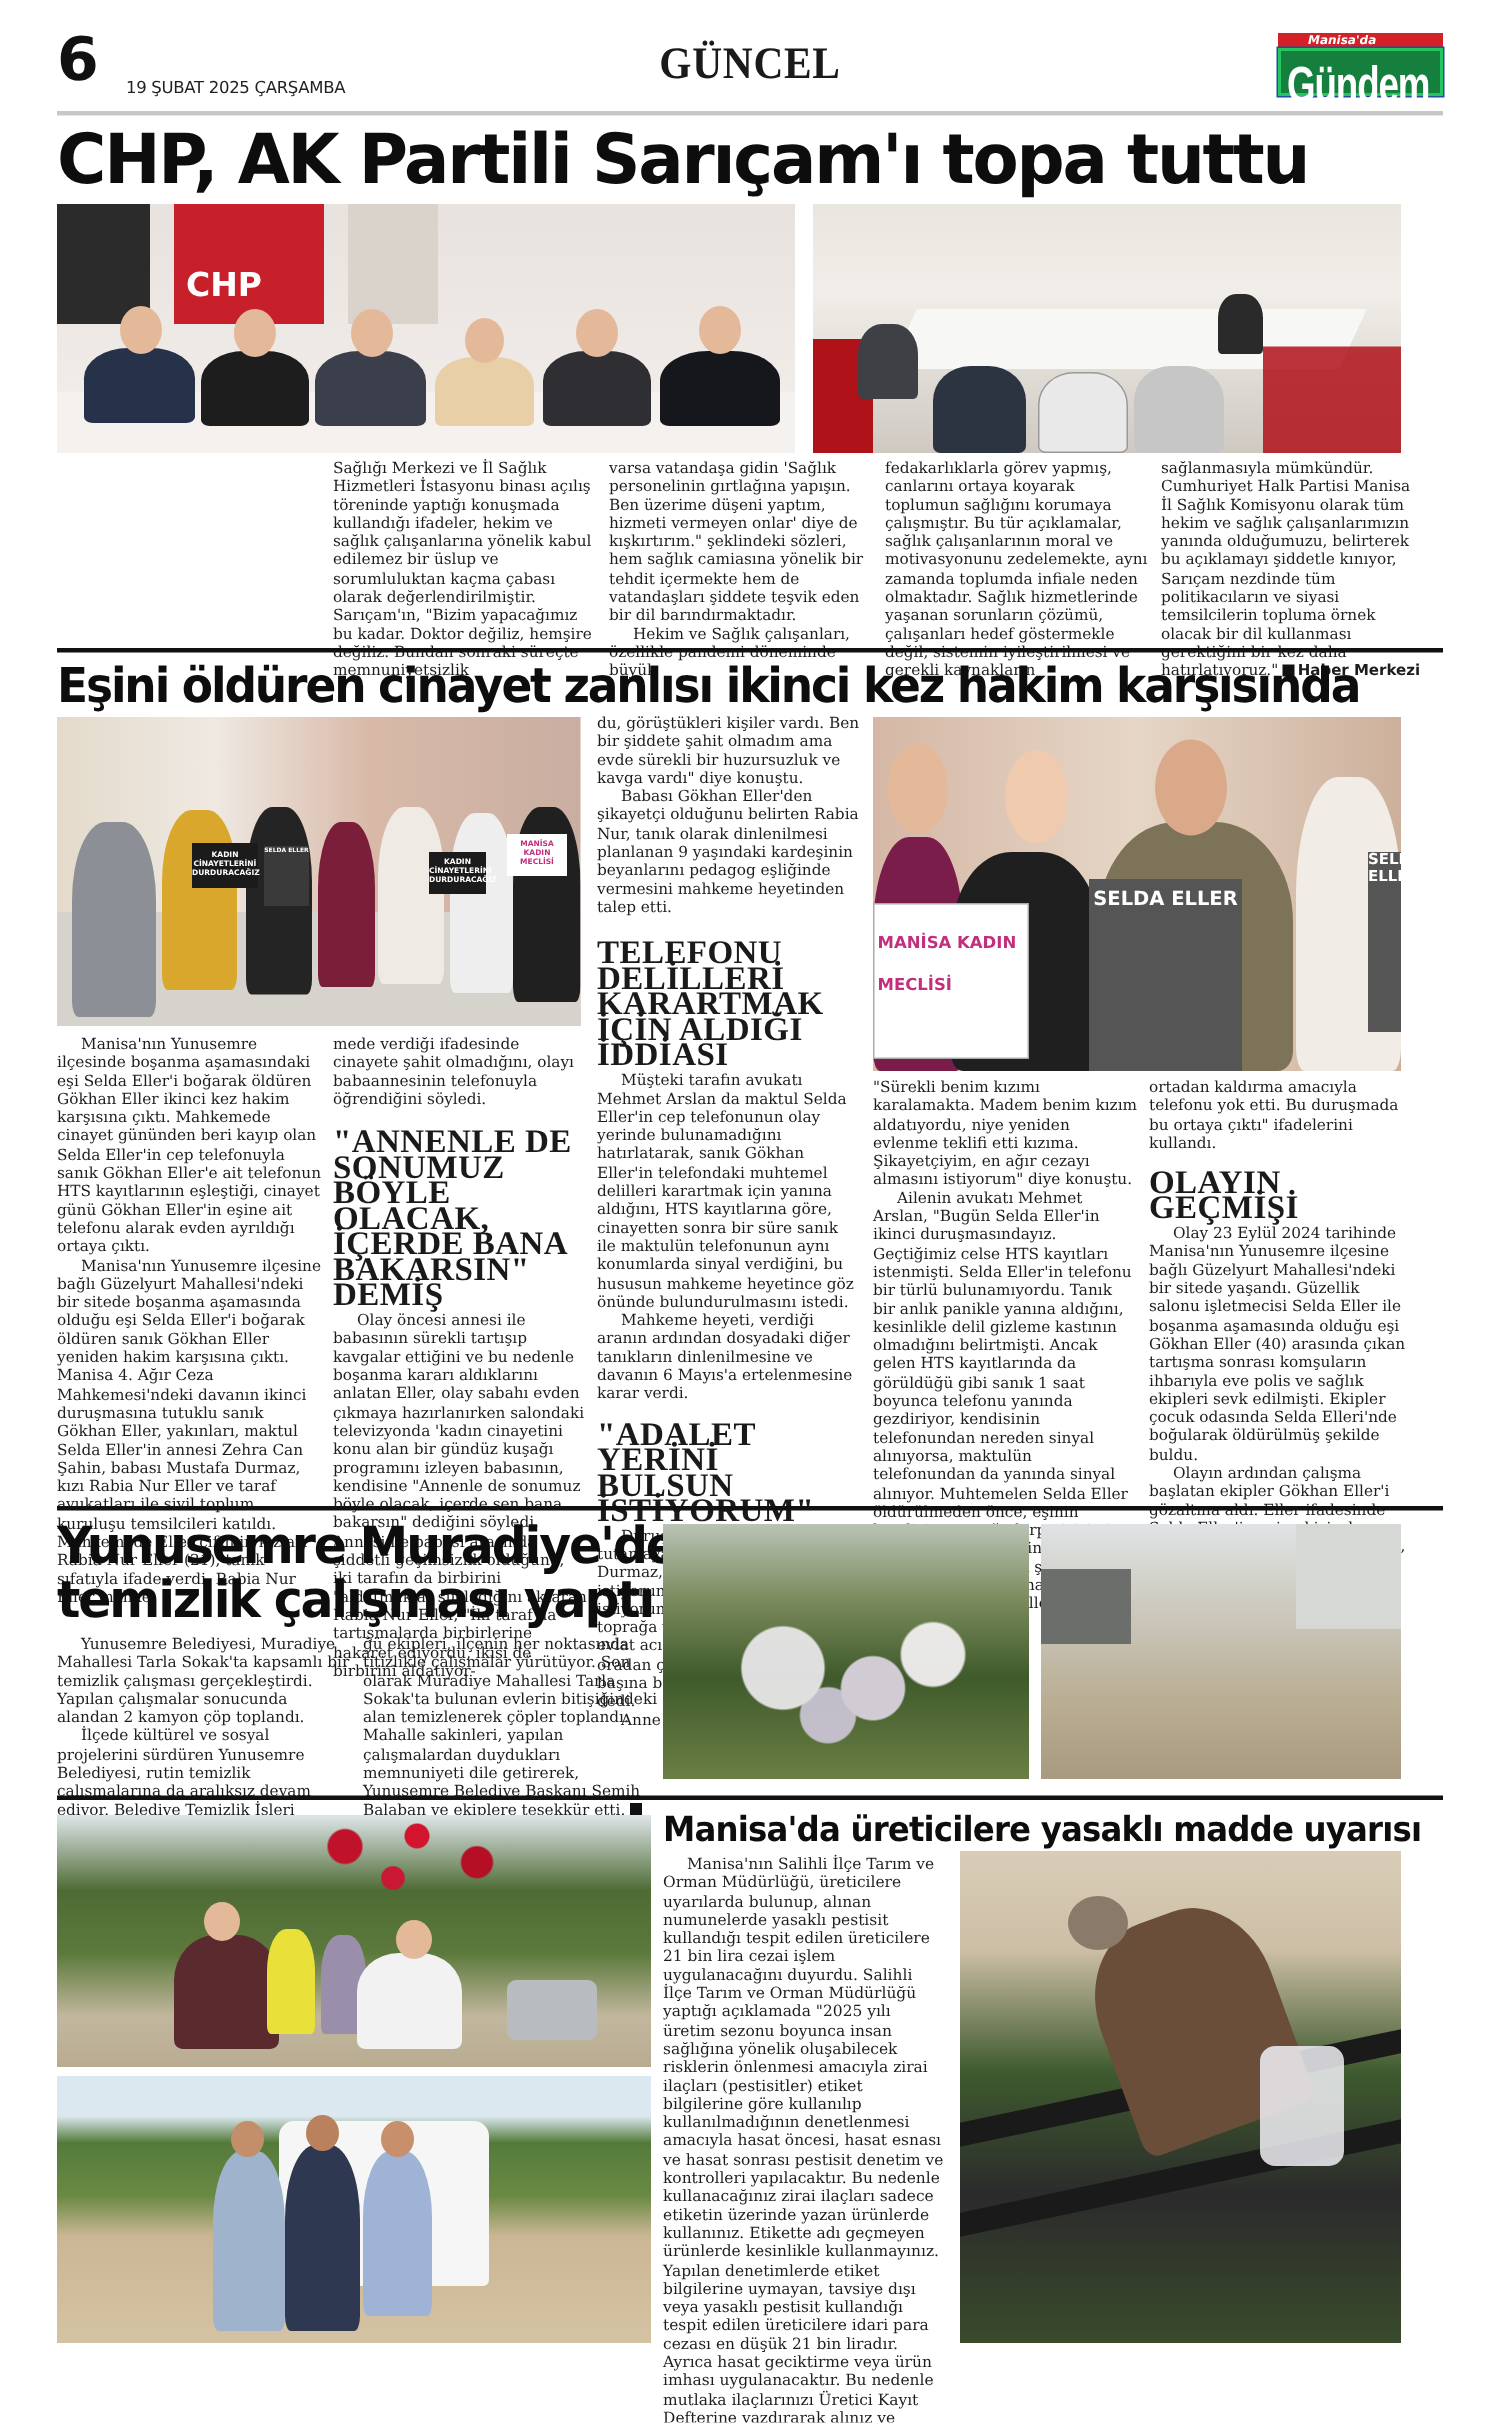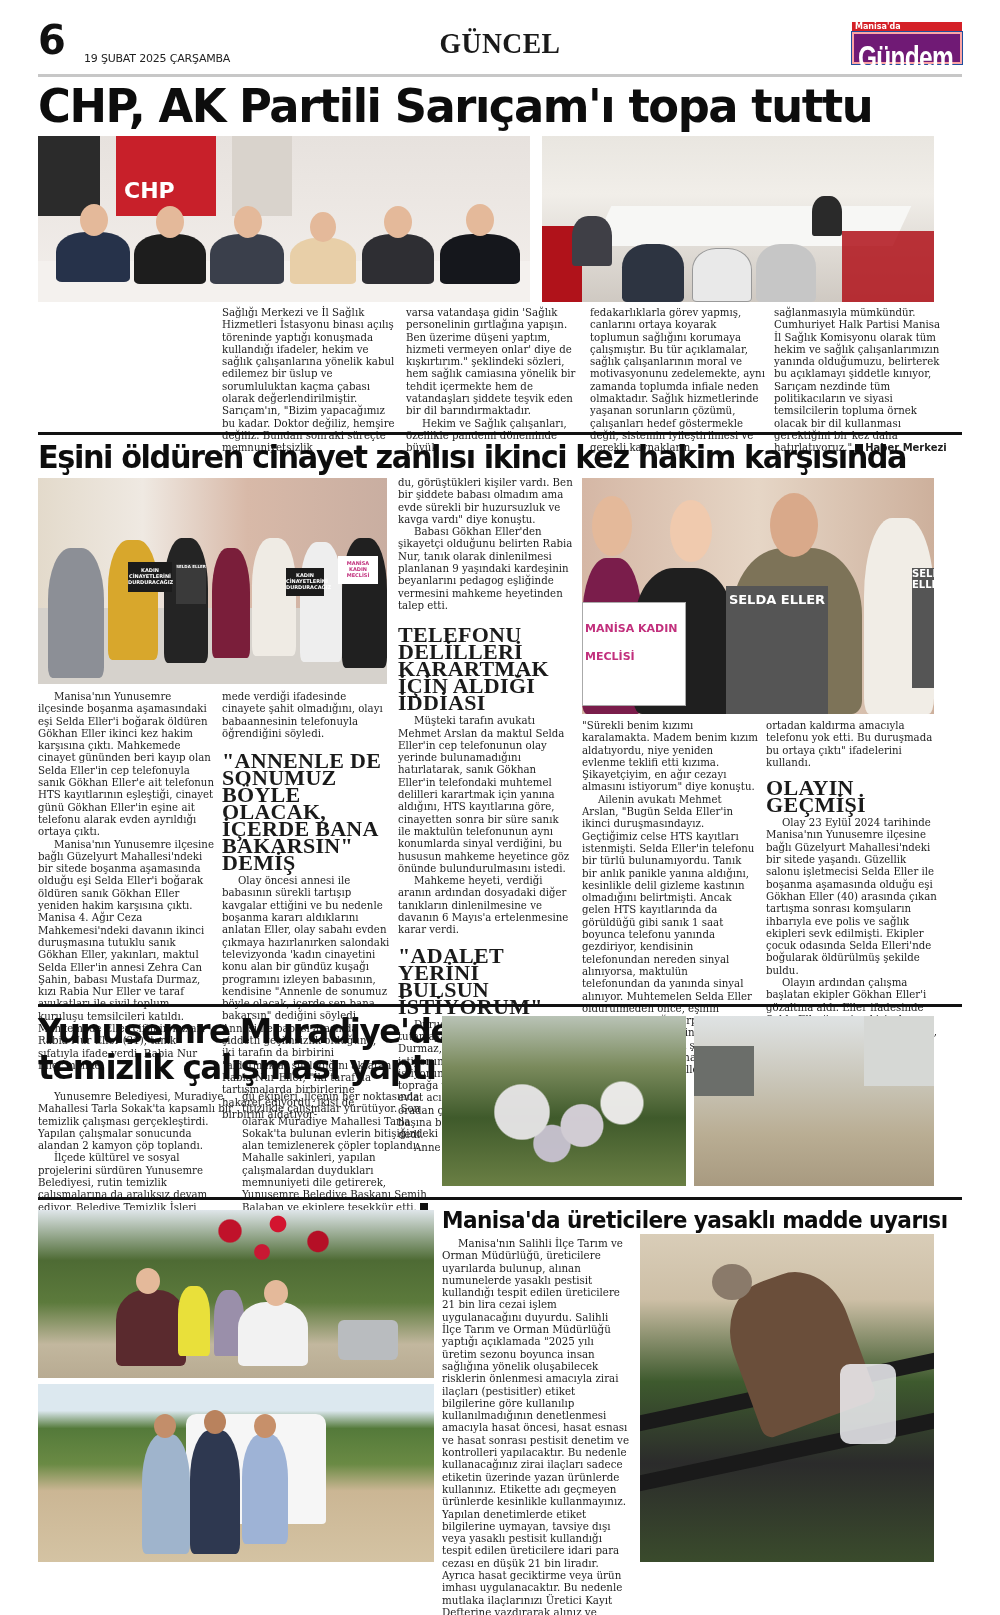--- a/index.html
+++ b/index.html
@@ -7,22 +7,22 @@
   body { position: relative; font-family: "DejaVu Serif", serif; color: #1a1a1a; }
 
   .abs { position: absolute; }
 
   
   .page-num { left: 38px; top: 18px; font-family: "DejaVu Sans", sans-serif; font-size: 40px; font-weight: bold; line-height: 44px; color: #111; }
   .date { left: 84px; top: 52px; font-family: "DejaVu Sans", sans-serif; font-size: 11px; color: #222; letter-spacing: -0.2px; }
   .section { left: 420px; top: 26px; width: 160px; text-align: center; font-family: "Liberation Serif", serif; font-size: 30px; font-weight: bold; letter-spacing: 0.5px; transform: scaleX(0.92); }
   .logo { left: 852px; top: 22px; width: 110px; height: 42px; }
   .logo .top { position: absolute; left: 0; top: 0; width: 110px; height: 10px; background: #d42027; }
-  .logo .tag { position: absolute; left: 3px; top: 0; font-family: "DejaVu Sans", sans-serif; font-size: 8px; font-weight: bold; color: #fff; line-height: 10px; text-align: right; }
-  .logo .body { position: absolute; left: 0; top: 10px; width: 110px; height: 32px; background: #701a75; border: 2px solid #fca5a5; outline: 1px solid #1f4f9e; }
+  .logo .tag { position: absolute; left: 20px; top: 0; font-family: "DejaVu Sans", sans-serif; font-size: 8px; font-weight: bold; font-style: italic; color: #fff; line-height: 10px; text-align: right; }
+  .logo .body { position: absolute; left: 0; top: 10px; width: 110px; height: 32px; background: #15803d; border: 2px solid #22c55e; outline: 1px solid #1f4f9e; }
   .logo .word { position: absolute; left: 4px; top: 6px; font-family: "Liberation Sans", sans-serif; font-size: 34px; font-weight: bold; color: #fff; line-height: 34px; transform: scaleX(0.72); transform-origin: left top; letter-spacing: -1px; }
   .rule-gray { left: 38px; top: 74px; width: 924px; height: 3px; background: #c7c7c7; }
 
   .headline { font-family: "DejaVu Sans", sans-serif; font-weight: bold; color: #0d0d0d; letter-spacing: -1.5px; white-space: nowrap; transform-origin: left top; }
 
   .photo { overflow: hidden; }
   .col { font-size: 10.2px; line-height: 12.3px; text-align: left; color: #1d1d1d; }
   .col p { text-indent: 16px; }
   .col p.noind { text-indent: 0; }
   .subhead { font-family: "Liberation Serif", serif; font-weight: bold; font-size: 22px; line-height: 17px; color: #1a1a1a; margin: 10px 0 4px; letter-spacing: 0.3px; }
@@ -113,21 +113,21 @@
   <div class="person" style="left:214px;top:60px;width:44px;height:118px;background:#efebe4;"></div>
   <div class="person" style="left:262px;top:64px;width:42px;height:120px;background:#eeeeee;"></div>
   <div class="person" style="left:304px;top:60px;width:45px;height:130px;background:#202020;"></div>
   <div class="placard" style="left:90px;top:84px;width:44px;height:30px;background:#1b1b1b;color:#fff;font-size:5px;padding-top:5px;">KADIN CİNAYETLERİNİ DURDURACAĞIZ</div>
   <div class="placard" style="left:138px;top:86px;width:30px;height:40px;background:#3a3a3a;color:#fff;font-size:4px;">SELDA ELLER</div>
   <div class="placard" style="left:248px;top:90px;width:38px;height:28px;background:#1b1b1b;color:#fff;font-size:5px;padding-top:4px;">KADIN CİNAYETLERİNİ DURDURACAĞIZ</div>
   <div class="placard" style="left:300px;top:78px;width:40px;height:28px;background:#fff;color:#c2307d;font-size:5px;padding-top:4px;">MANİSA KADIN MECLİSİ</div>
 </div>
 
 <div class="abs col" style="left:398px; top:477px; width:176px;">
-  <p class="noind">du, görüştükleri kişiler vardı. Ben bir şiddete babası olmadım ama evde sürekli bir huzursuzluk ve kavga vardı" diye konuştu.</p>
+  <p class="noind">du, görüştükleri kişiler vardı. Ben bir şiddete şahit olmadım ama evde sürekli bir huzursuzluk ve kavga vardı" diye konuştu.</p>
   <p>Babası Gökhan Eller'den şikayetçi olduğunu belirten Rabia Nur, tanık olarak dinlenilmesi planlanan 9 yaşındaki kardeşinin beyanlarını pedagog eşliğinde vermesini mahkeme heyetinden talep etti.</p>
   <div class="subhead" style="margin-top:14px;">TELEFONU DELİLLERİ KARARTMAK İÇİN ALDIĞI İDDİASI</div>
   <p>Müşteki tarafın avukatı Mehmet Arslan da maktul Selda Eller'in cep telefonunun olay yerinde bulunamadığını hatırlatarak, sanık Gökhan Eller'in telefondaki muhtemel delilleri karartmak için yanına aldığını, HTS kayıtlarına göre, cinayetten sonra bir süre sanık ile maktulün telefonunun aynı konumlarda sinyal verdiğini, bu hususun mahkeme heyetince göz önünde bulundurulmasını istedi.</p>
   <p>Mahkeme heyeti, verdiği aranın ardından dosyadaki diğer tanıkların dinlenilmesine ve davanın 6 Mayıs'a ertelenmesine karar verdi.</p>
   <div class="subhead">"ADALET YERİNİ BULSUN İSTİYORUM"</div>
   <p>Duruşma sonrası gözyaşlarını tutamayan Mustafa Ferhat Durmaz, "Adalet yerini bulsun istiyorum. Müebbetle yargılansın istiyorum, genç yaşında kızımı toprağa verdim. Allah kimseye evlat acısı göstermesin. O da oradan çıkmasın. Allah kimsenin başına böyle bir olay vermesin" dedi.</p>
   <p>Anne Zehra Can Şahin de,</p>
 </div>
 
 <div class="abs photo" style="left:582px; top:478px; width:352px; height:236px; background:linear-gradient(90deg,#d5b7a5 0%,#e6d6c6 50%,#cdb09c 100%);">

